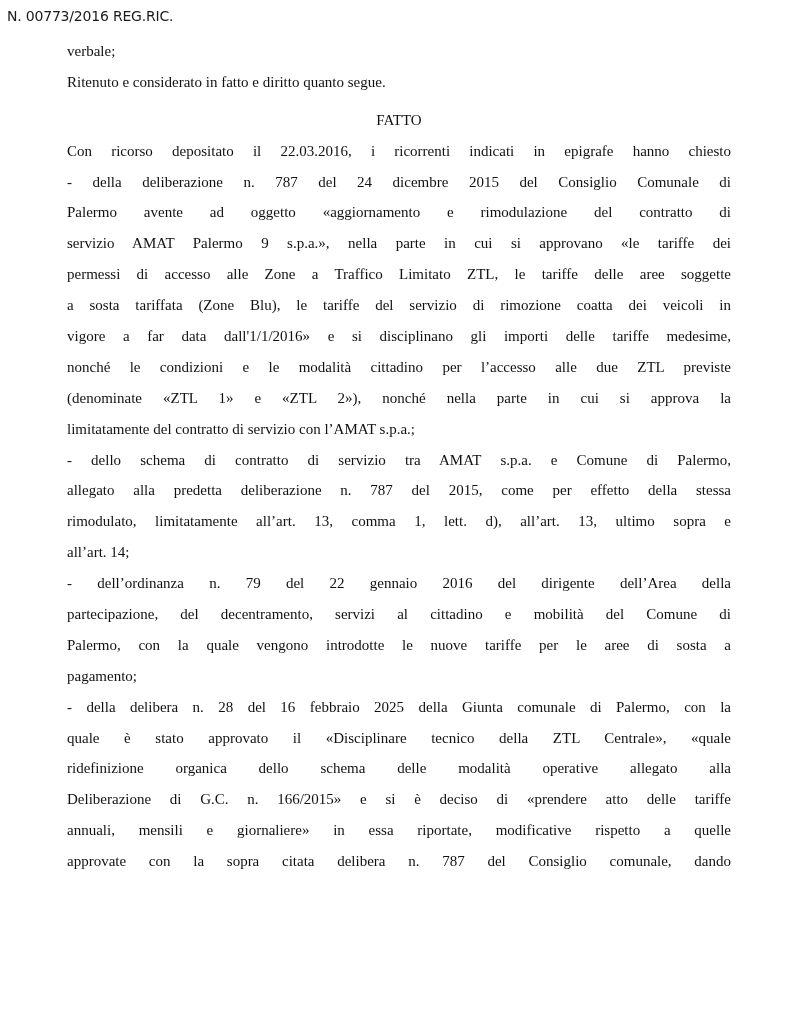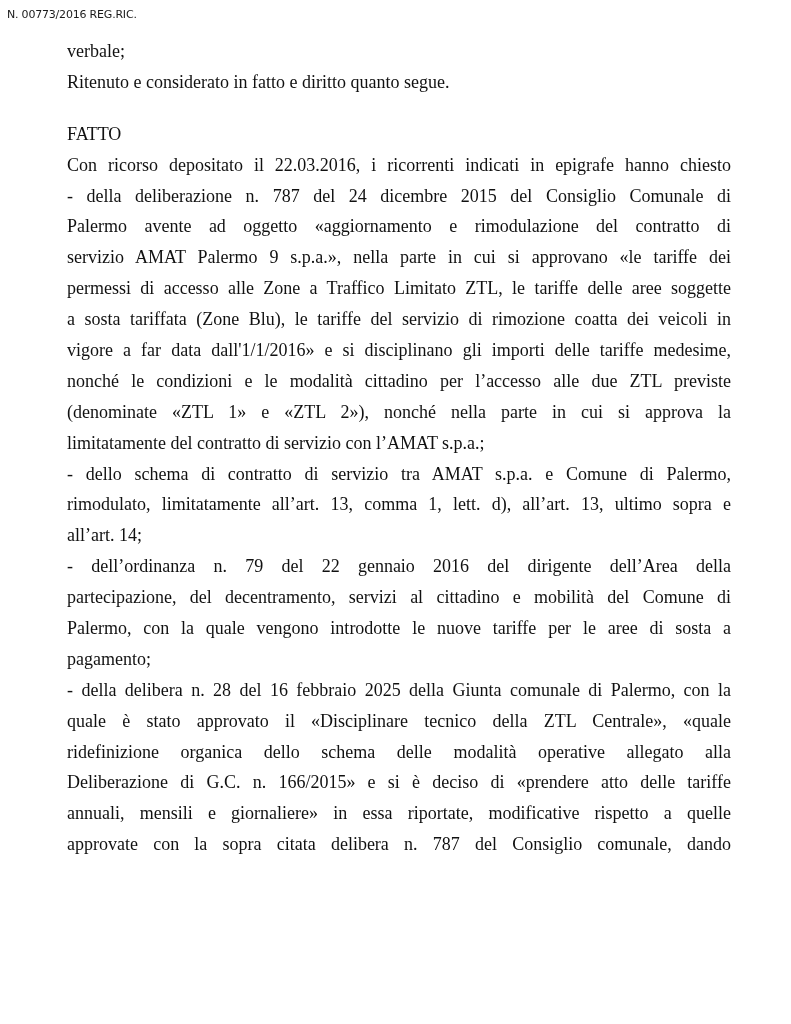--- a/index.html
+++ b/index.html
@@ -12,47 +12,48 @@
       height: 1024px;
       position: relative;
       overflow: hidden;
       color: #111111;
     }
     .header-ref {
       position: absolute;
       left: 7px;
       top: 8px;
       font-family: "DejaVu Sans", sans-serif;
-      font-size: 11px;
+      font-size: 14px;
       letter-spacing: -0.2px;
       color: #1a1a1a;
       text-align: center;
     }
     .page-body {
       position: absolute;
       left: 67px;
       top: 36px;
       width: 664px;
       font-family: "Liberation Serif", serif;
-      font-size: 18px;
+      font-size: 15px;
       color: #111111;
     }
     .line {
       height: 30.9px;
       line-height: 30.9px;
       white-space: nowrap;
     }
     .line.justify {
       text-align: justify;
       text-align-last: justify;
       white-space: normal;
       overflow: hidden;
     }
     .line.heading {
-      margin-top: 21px;
+      text-align: center;
+      margin-top: 7px;
     }
   </style>
 </head>
 <body>
 
 <div class="header-ref">N. 00773/2016 REG.RIC.</div>
 
 <div class="page-body">
   <div class="line">verbale;</div>
   <div class="line">Ritenuto e considerato in fatto e diritto quanto segue.</div>
@@ -64,20 +65,21 @@
     <div class="line justify">- della deliberazione n. 787 del 24 dicembre 2015 del Consiglio Comunale di</div>
     <div class="line justify">Palermo avente ad oggetto «aggiornamento e rimodulazione del contratto di</div>
     <div class="line justify">servizio AMAT Palermo 9 s.p.a.», nella parte in cui si approvano «le tariffe dei</div>
     <div class="line justify">permessi di accesso alle Zone a Traffico Limitato ZTL, le tariffe delle aree soggette</div>
     <div class="line justify">a sosta tariffata (Zone Blu), le tariffe del servizio di rimozione coatta dei veicoli in</div>
     <div class="line justify">vigore a far data dall'1/1/2016» e si disciplinano gli importi delle tariffe medesime,</div>
     <div class="line justify">nonché le condizioni e le modalità cittadino per l’accesso alle due ZTL previste</div>
     <div class="line justify">(denominate «ZTL 1» e «ZTL 2»), nonché nella parte in cui si approva la</div>
     <div class="line">limitatamente del contratto di servizio con l’AMAT s.p.a.;</div>
     <div class="line justify">- dello schema di contratto di servizio tra AMAT s.p.a. e Comune di Palermo,</div>
+    <div class="line justify">allegato alla predetta deliberazione n. 787 del 2015, come per effetto della stessa</div>
     <div class="line justify">rimodulato, limitatamente all’art. 13, comma 1, lett. d), all’art. 13, ultimo sopra e</div>
     <div class="line">all’art. 14;</div>
     <div class="line justify">- dell’ordinanza n. 79 del 22 gennaio 2016 del dirigente dell’Area della</div>
     <div class="line justify">partecipazione, del decentramento, servizi al cittadino e mobilità del Comune di</div>
     <div class="line justify">Palermo, con la quale vengono introdotte le nuove tariffe per le aree di sosta a</div>
     <div class="line">pagamento;</div>
     <div class="line justify">- della delibera n. 28 del 16 febbraio 2025 della Giunta comunale di Palermo, con la</div>
     <div class="line justify">quale è stato approvato il «Disciplinare tecnico della ZTL Centrale», «quale</div>
     <div class="line justify">ridefinizione organica dello schema delle modalità operative allegato alla</div>
     <div class="line justify">Deliberazione di G.C. n. 166/2015» e si è deciso di «prendere atto delle tariffe</div>

